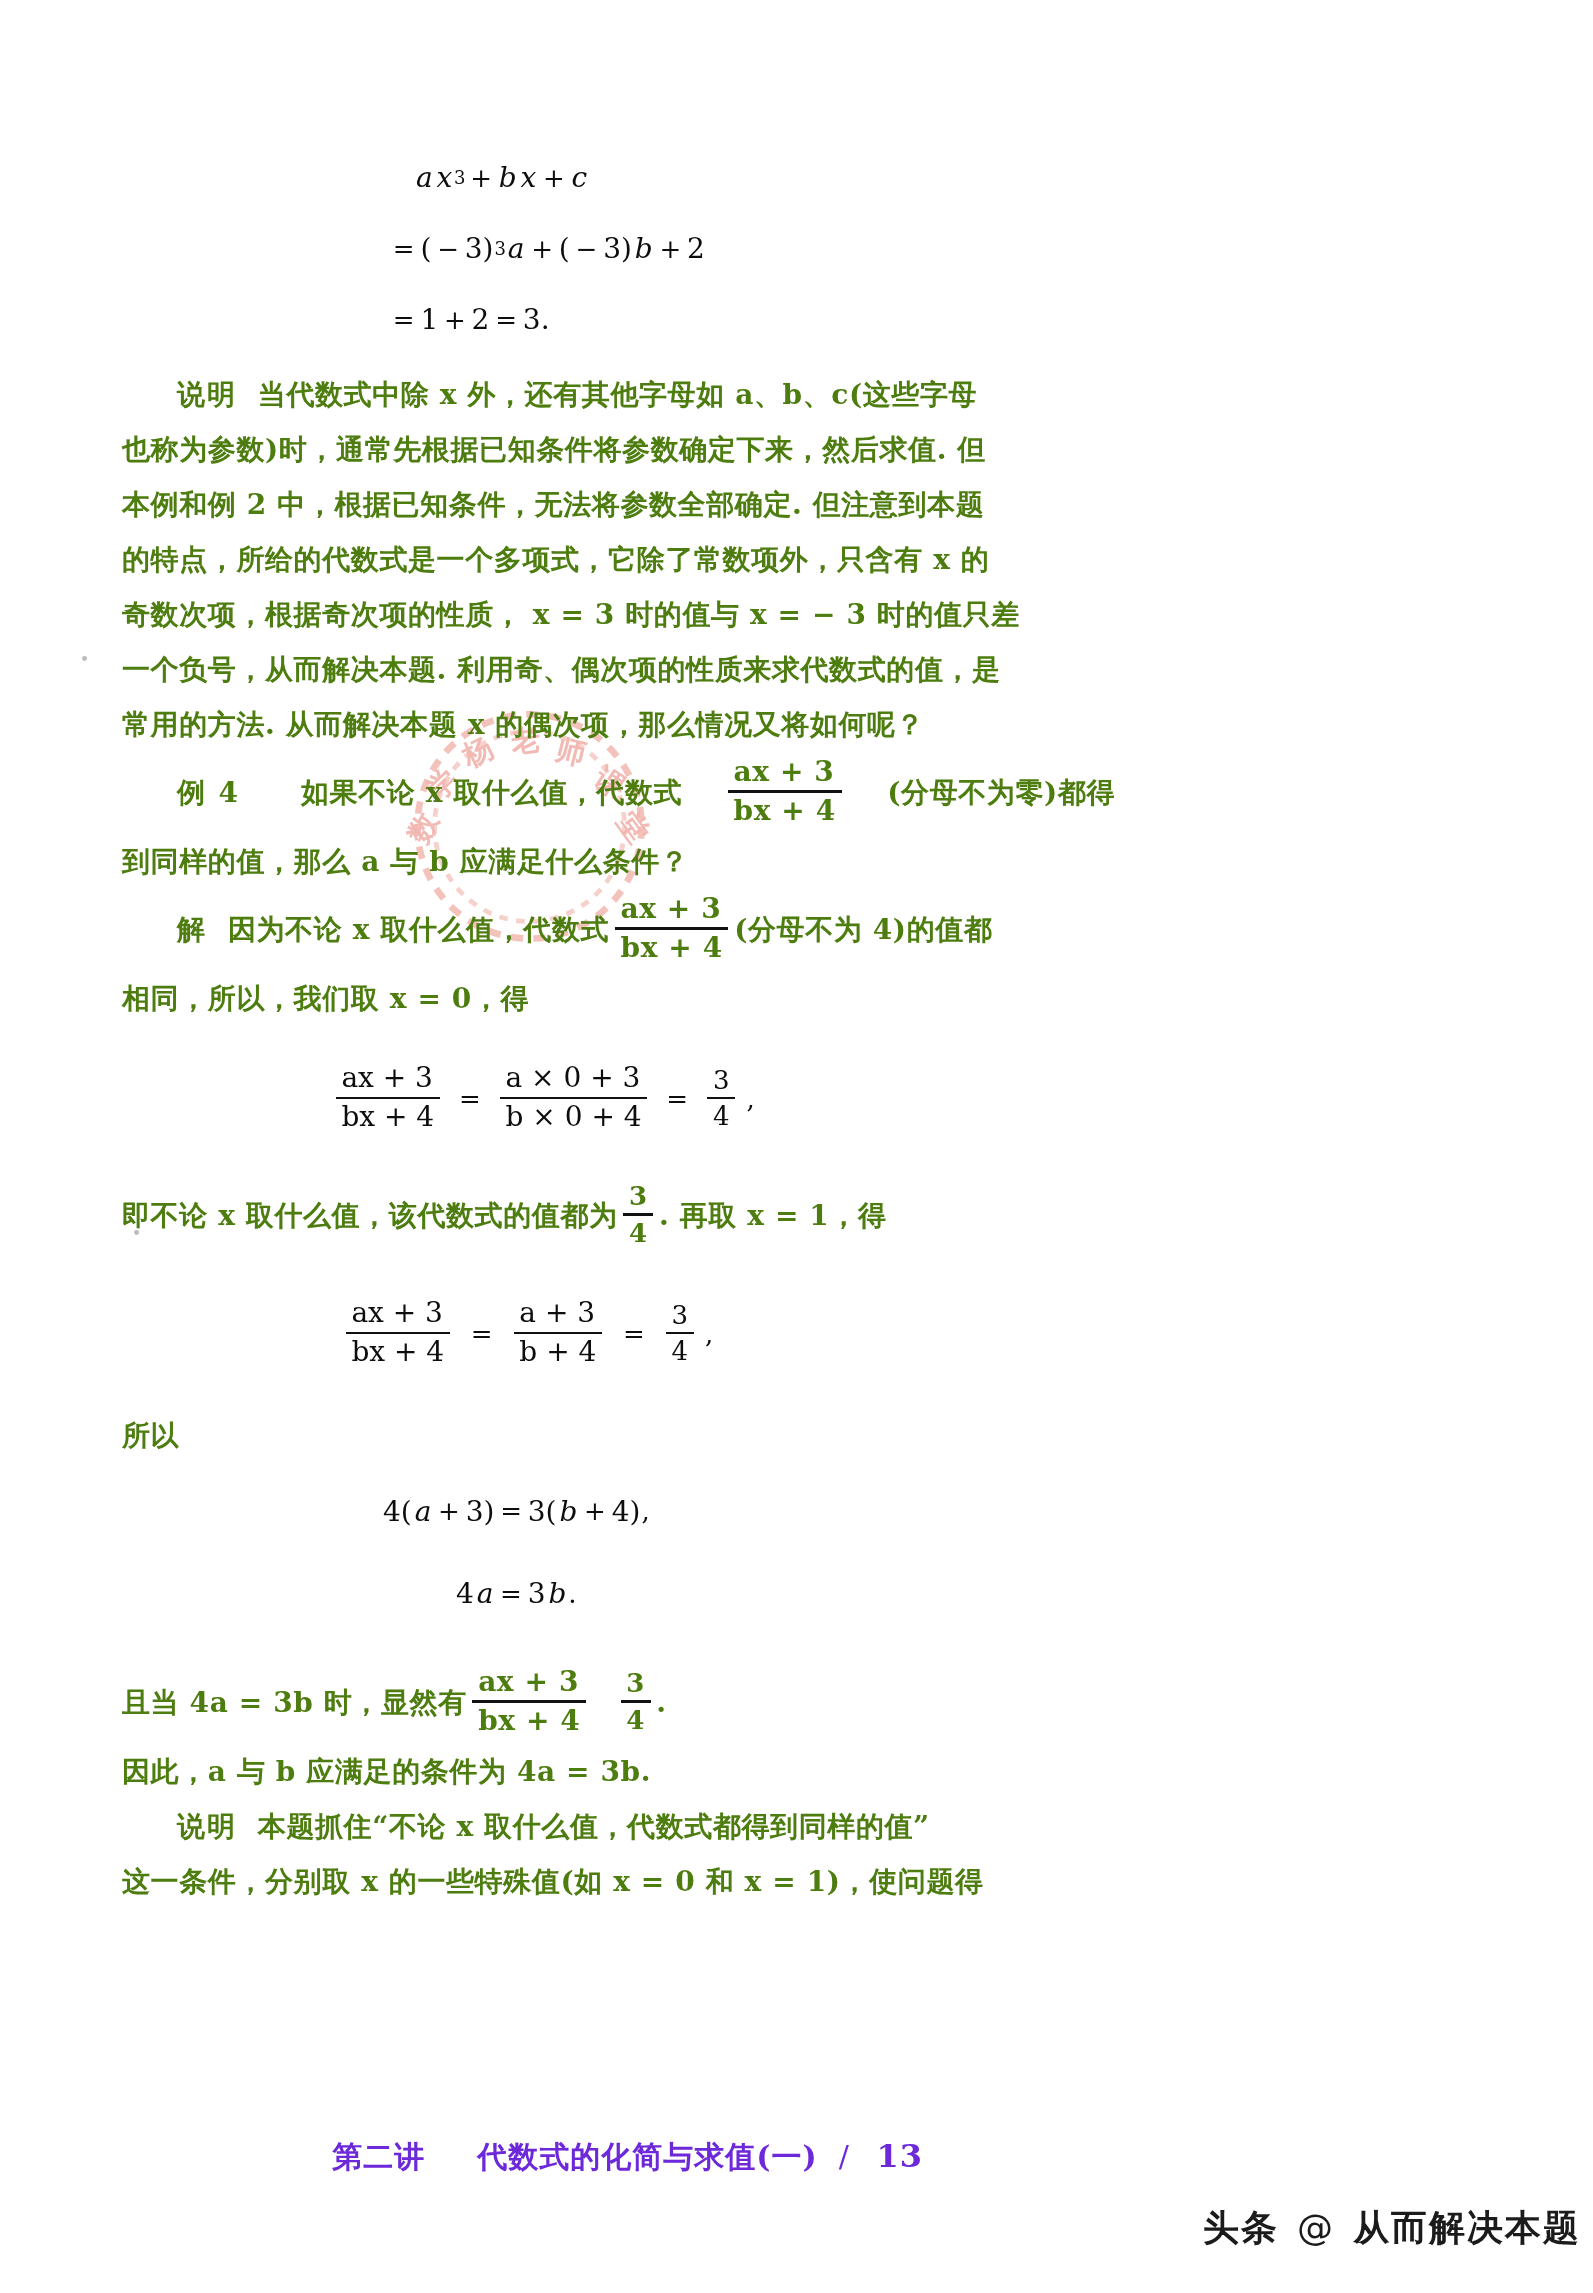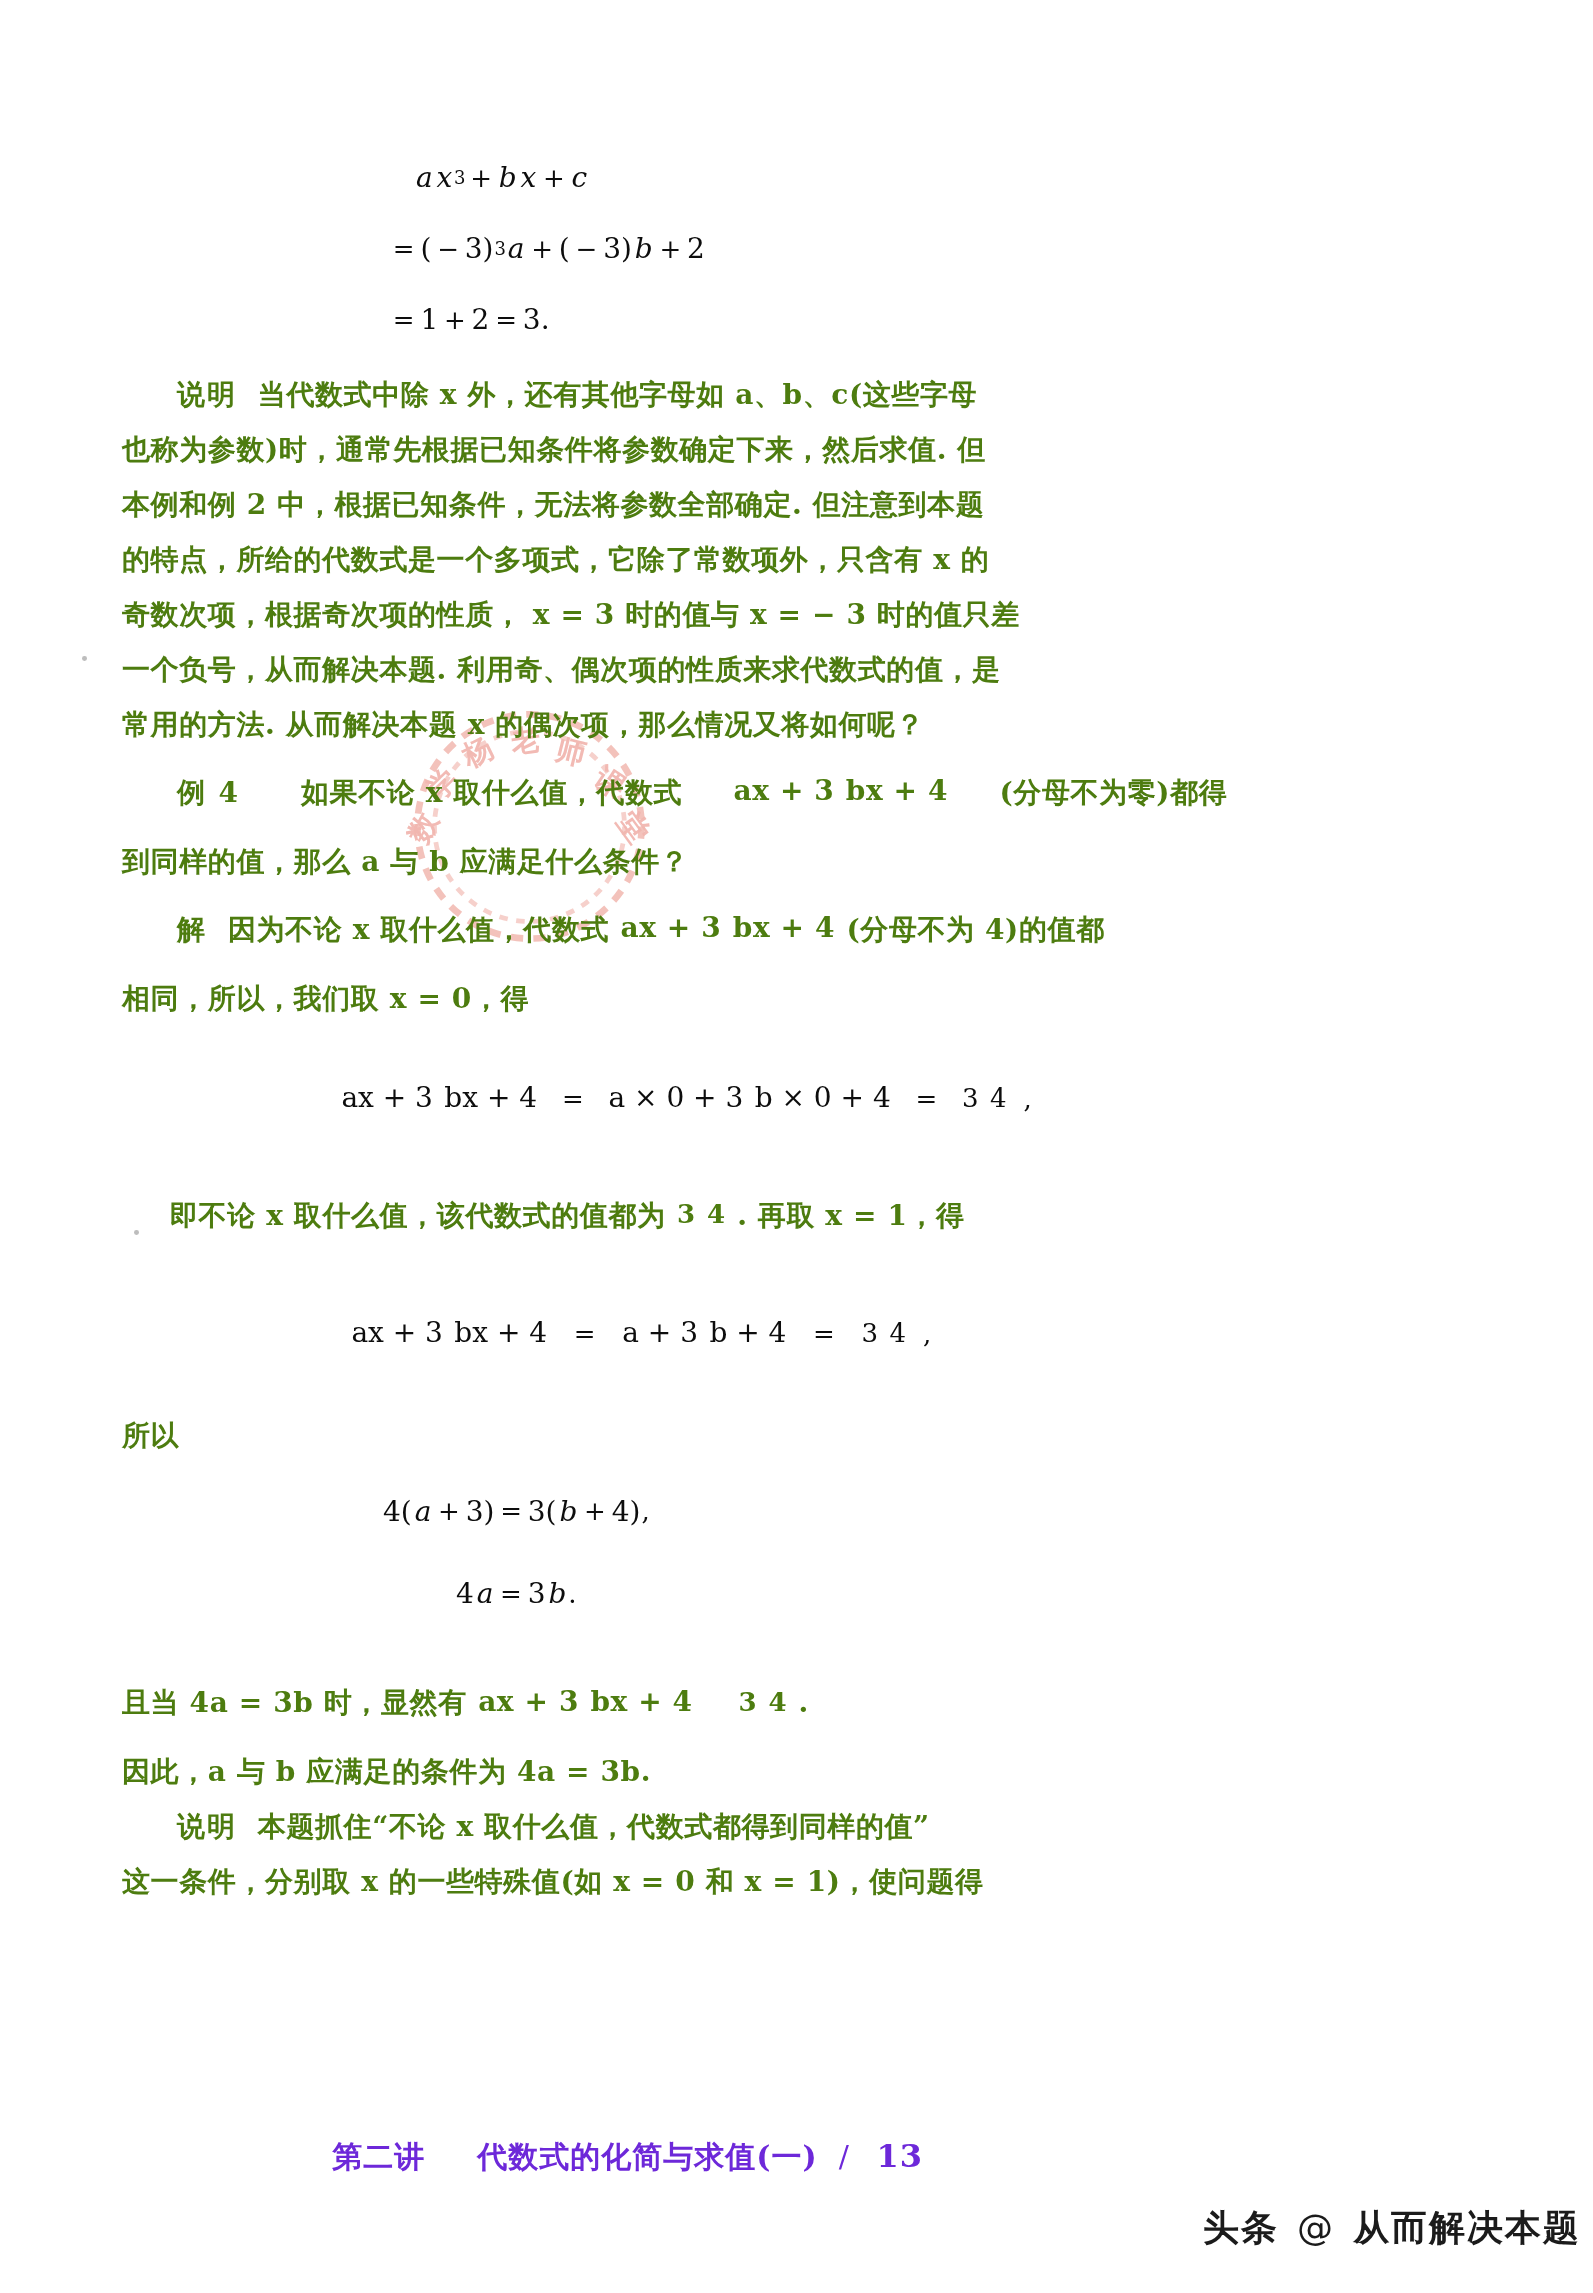--- a/index.html
+++ b/index.html
@@ -93,22 +93,22 @@
     align-items: center;
     font-size: 29px;
     font-weight: 400;
     color: #0d0d0d;
   }
   .eqrow { height: 71px; display: flex; align-items: center; }
 
   
   .frac {
     display: inline-flex;
-    flex-direction: row;
-    align-items: flex-end;
+    flex-direction: column;
+    align-items: flex-start;
     vertical-align: middle;
     margin: 0 5.7px;
     position: relative;
     top: -1px;
   }
   .frac .num, .frac .den {
     padding: 0 5.7px;
     line-height: 1.08;
     font-size: 28px;
     white-space: nowrap;
@@ -295,21 +295,21 @@
       <span class="frac sm">
         <span class="num">3</span>
         <span class="bar"></span>
         <span class="den">4</span>
       </span>
       <span class="op" style="padding-left:5.7px;">,</span>
     </div>
 
     <div style="height:19px"></div>
 
-    <div class="line tall" style="display:flex;align-items:center;margin-left:48px;">
+    <div class="line tall" style="display:flex;align-items:center;">
       <span>即不论 x 取什么值，该代数式的值都为</span>
       <span class="frac sm">
         <span class="num">3</span>
         <span class="bar"></span>
         <span class="den">4</span>
       </span>
       <span>. 再取 x = 1，得</span>
     </div>
 
     <div style="height:21px"></div>

